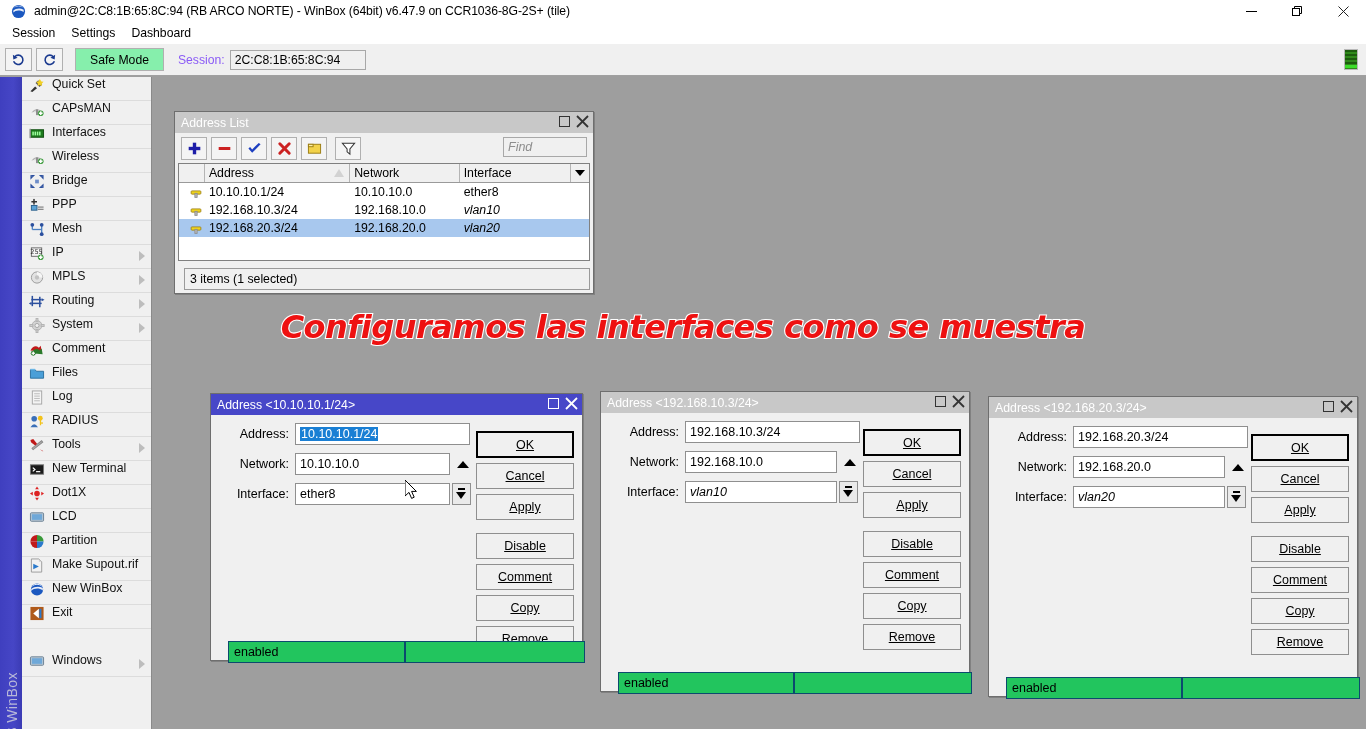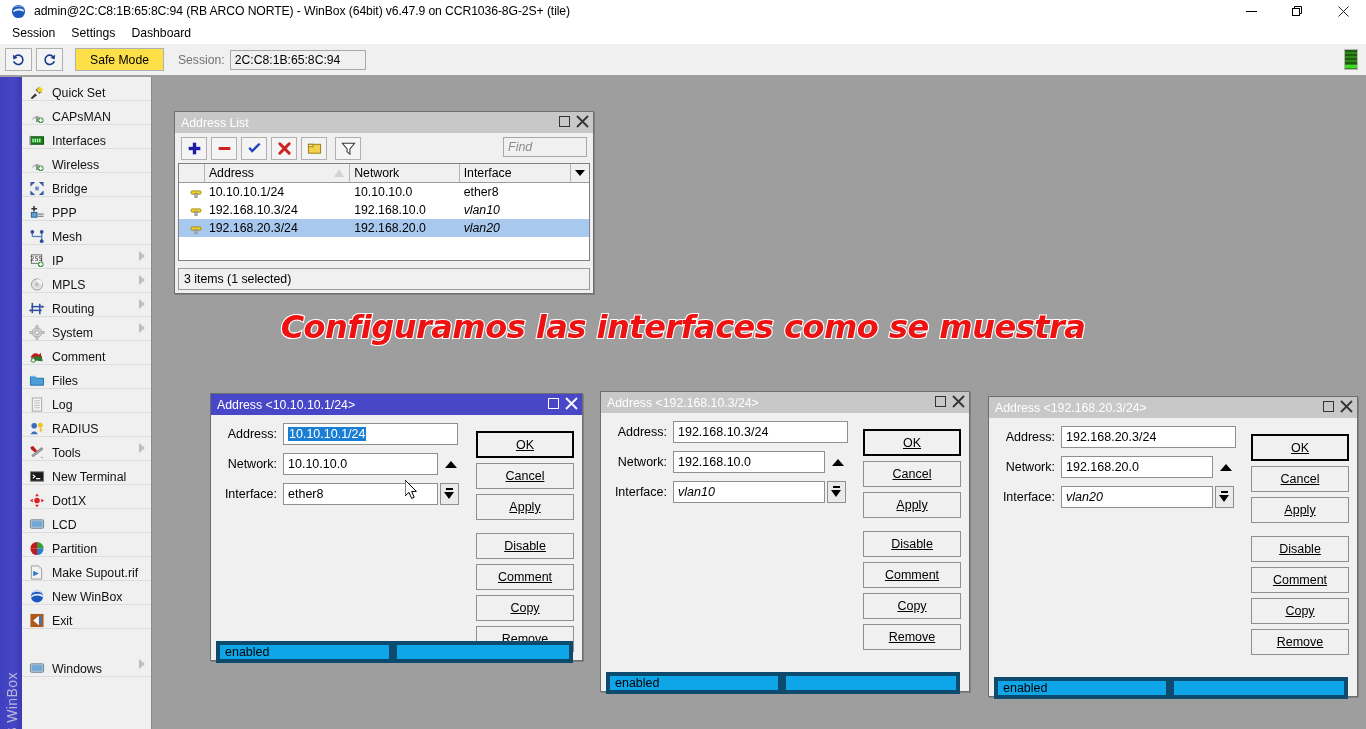--- a/index.html
+++ b/index.html
@@ -67,26 +67,26 @@
   .tb-btn {
     width: 27px; height: 23px;
     border: 1px solid #b0b0b0;
     background: #f4f4f4;
     margin-right: 4px;
     display: flex; align-items: center; justify-content: center;
   }
   .tb-safemode {
     height: 23px; padding: 0 14px;
     border: 1px solid #b0b0b0;
-    background: #fde047;
+    background: #86efac;
     margin-left: 8px; margin-right: 14px;
     display: flex; align-items: center; justify-content: center;
     font-size: 12.2px; color: #000;
   }
-  .tb-session-label { font-size: 12.2px; color:#737373; margin-right: 5px; }
+  .tb-session-label { font-size: 12.2px; color:#8b5cf6; margin-right: 5px; }
   .tb-session-val {
     height: 20px; min-width: 136px;
     border: 1px solid #a8a8a8;
     background: #f0f0f0;
     font-size: 12.2px; color: #000;
     display: flex; align-items: center;
     padding: 0 4px;
   }
   .tb-green {
     position: absolute; right: 8px; top: 5px;
@@ -127,21 +127,21 @@
     white-space: nowrap;
   }
   .sb-list {
     position: absolute; left: 22px; top: 0;
     width: 129px; height: 652px;
     background: #f0f0f0;
     overflow: hidden;
   }
   .sb-item {
     height: 24px;
-    display: flex; align-items: flex-end;
+    display: flex; align-items: flex-start;
     border-bottom: 1px solid #dcdcdc;
     padding-left: 6px;
     position: relative;
   }
   .sb-item.spacer { border-bottom: none; background: transparent; height: 24px; }
   .sb-ico {
     width: 18px; height: 16px;
     margin-right: 6px;
     display: flex; align-items: center; justify-content: center;
     flex: 0 0 18px;
@@ -263,31 +263,31 @@
     height: 18px; display: flex; align-items: center;
     padding-left: 4px; overflow: hidden; white-space: nowrap;
   }
   .al-row .c0 { width: 26px; justify-content: flex-end; padding-right: 2px; padding-left: 0; }
   .al-row .c1 { width: 146px; }
   .al-row .c2 { width: 110px; }
   .al-row .c3 { width: 112px; }
   .al-row .c4 { width: 18px; }
   .ital { font-style: italic; }
   .al-status {
-    position: absolute; left: 3px; bottom: 3px;
+    position: absolute; left: 9px; bottom: 3px;
     right: 3px; height: 22px;
     border: 1px solid #9a9a9a;
     background: #f0f0f0;
     display: flex; align-items: center;
     padding-left: 5px;
     font-size: 12.3px; color: #000;
   }
 
   
-  .dlg-body { position: relative; height: calc(100% - 21px); }
+  .dlg-body { position: relative; height: calc(100% - 21px); margin-left: 12px; }
   .frow {
     display: flex; align-items: center;
     margin-left: 8px;
     margin-top: 8px;
     height: 22px;
   }
   .flabel {
     font-size: 12.5px; color: #000;
     text-align: right;
     margin-right: 6px;
@@ -350,22 +350,22 @@
     margin-bottom: 5px;
   }
   .dbtn.primary { border: 2px solid #000; }
   .dbtn.gapafter { margin-bottom: 13px; }
   .dlg-status {
     position: absolute; left: 5px; bottom: 5px;
     display: flex;
   }
   .dlg-status .cell {
     height: 22px;
-    border: 4px solid #0c4a6e;
-    background: #0ea5e9;
+    border: 1px solid #0c4a6e;
+    background: #22c55e;
     display: flex; align-items: center;
     padding-left: 5px;
     font-size: 12.5px; color: #000;
   }
 
   
   #banner {
     position: absolute;
     left: 0; top: 308px; width: 1366px;
     text-align: center;

